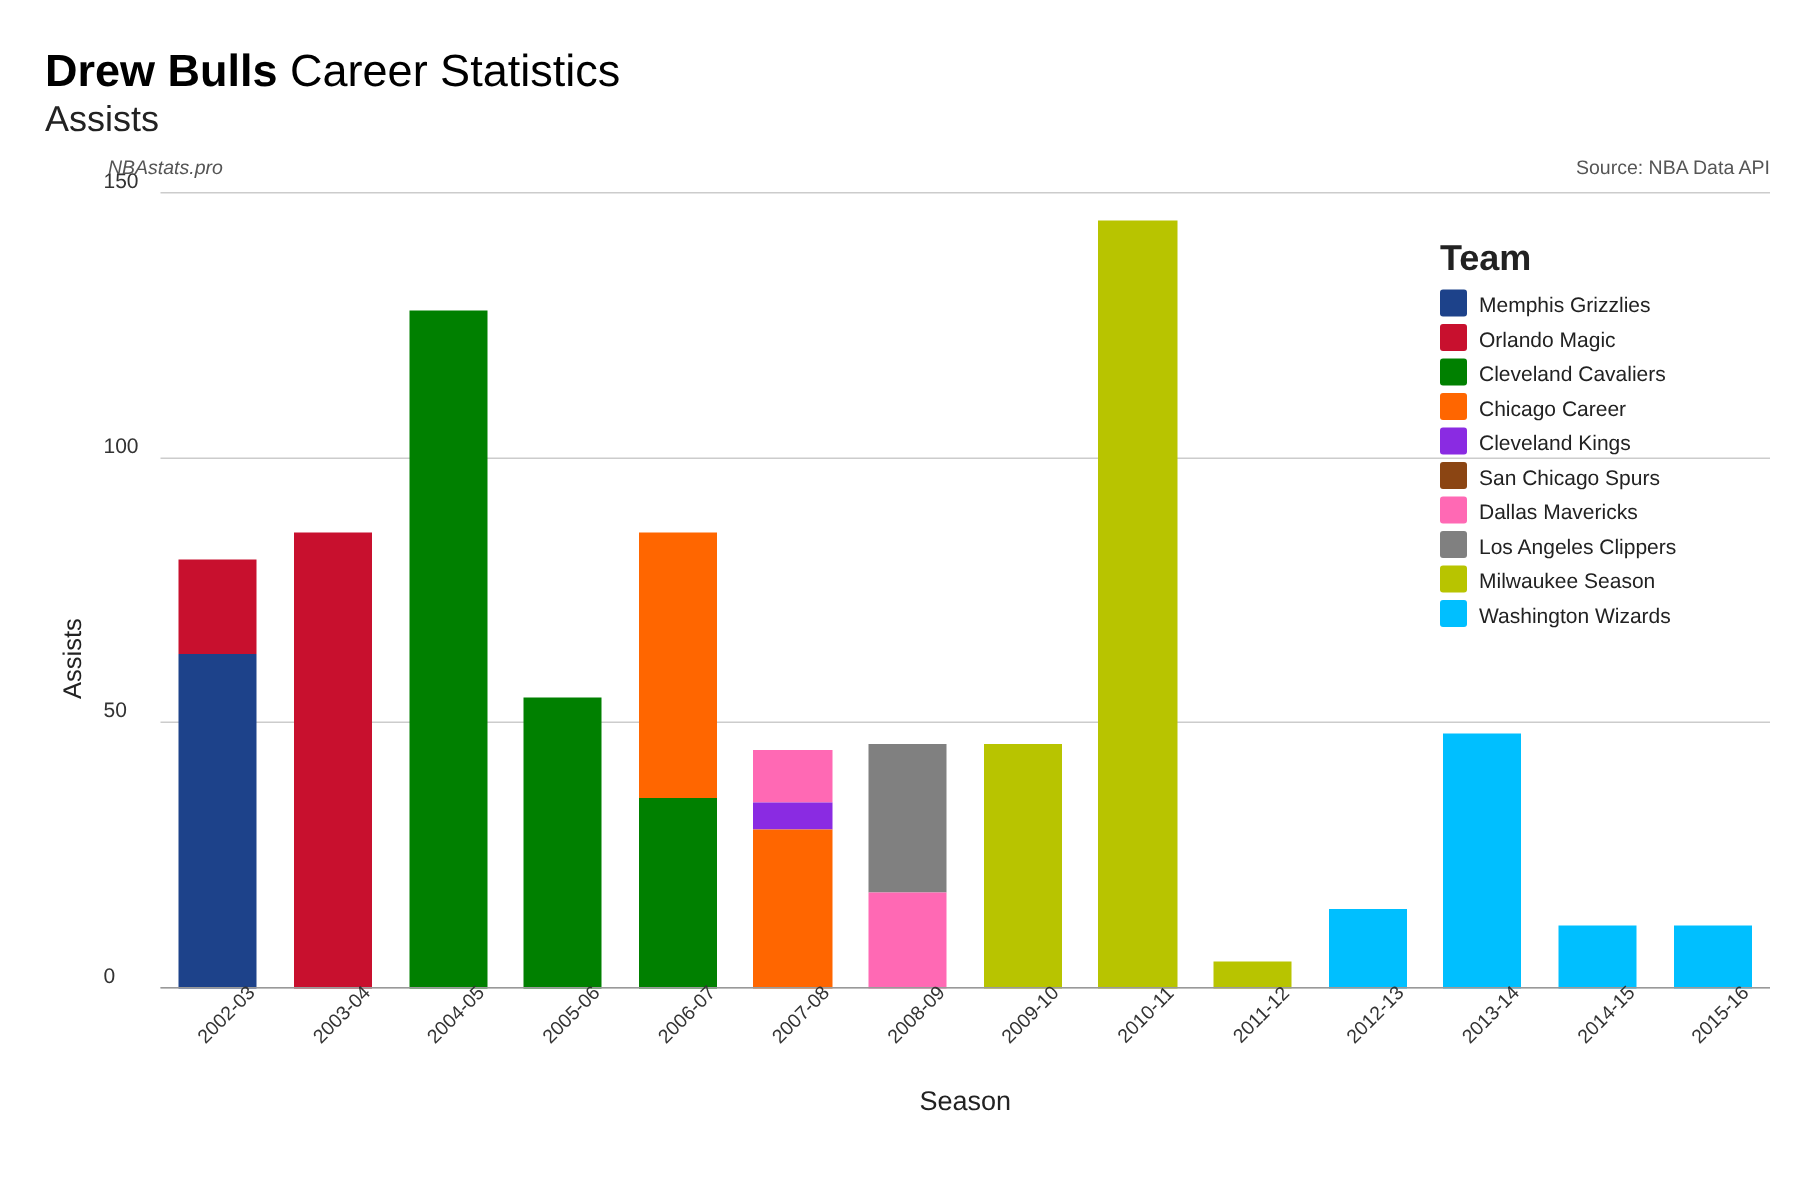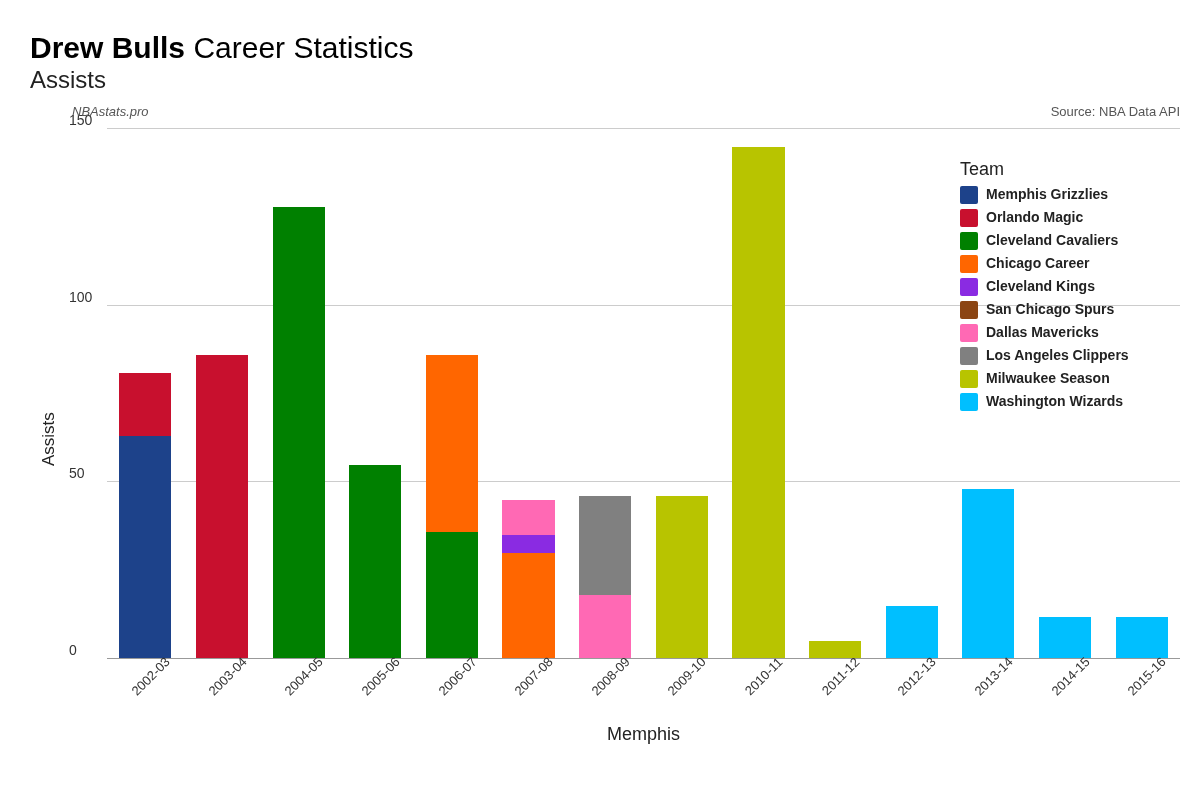--- a/index.html
+++ b/index.html
@@ -137,30 +137,29 @@
       margin-left: 45px;
     }
     
     .legend {
       position: absolute;
       top: 55px;
       right: 10px;
       width: 210px;
     }
     .legend-title {
-      font-size: 18px;
-      font-weight: 400;
+      font-size: 24px;
+      font-weight: 700;
       margin-bottom: 6px;
       color: #222;
     }
     .legend-item {
       display: flex;
-      align-items: flex-start;
+      align-items: flex-end;
       margin-bottom: 5px;
-      font-weight: bold;
     }
     .legend-swatch {
       width: 18px;
       height: 18px;
       border-radius: 2px;
       margin-right: 8px;
       flex-shrink: 0;
     }
     .legend-label {
       font-size: 14px;
@@ -300,21 +299,21 @@
           <div class="x-label">2008-09</div>
           <div class="x-label">2009-10</div>
           <div class="x-label">2010-11</div>
           <div class="x-label">2011-12</div>
           <div class="x-label">2012-13</div>
           <div class="x-label">2013-14</div>
           <div class="x-label">2014-15</div>
           <div class="x-label">2015-16</div>
         </div>
 
-      <div class="x-axis-title">Memphis</div>
+      <div class="x-axis-title">Season</div>
 
       <div class="legend" id="legend">
         <div class="legend-title">Team</div>
       <div class="legend-item">
             <div class="legend-swatch" style="background-color: rgb(29, 66, 138);"></div>
             <span class="legend-label">Memphis Grizzlies</span>
           </div>
           <div class="legend-item">
             <div class="legend-swatch" style="background-color: rgb(200, 16, 46);"></div>
             <span class="legend-label">Orlando Magic</span>

